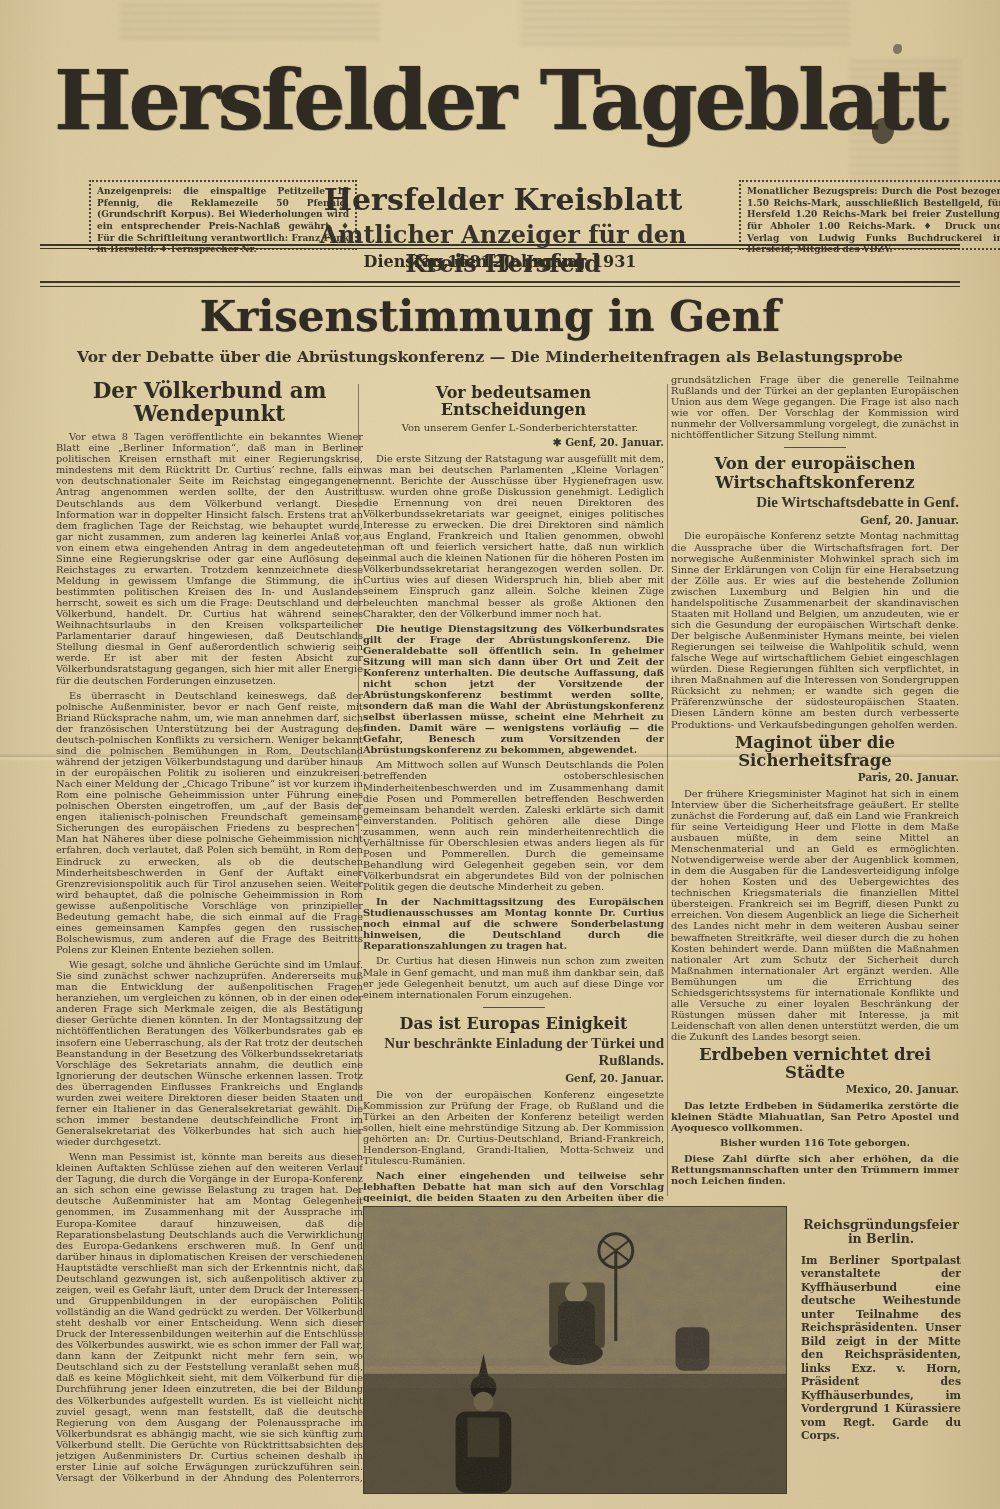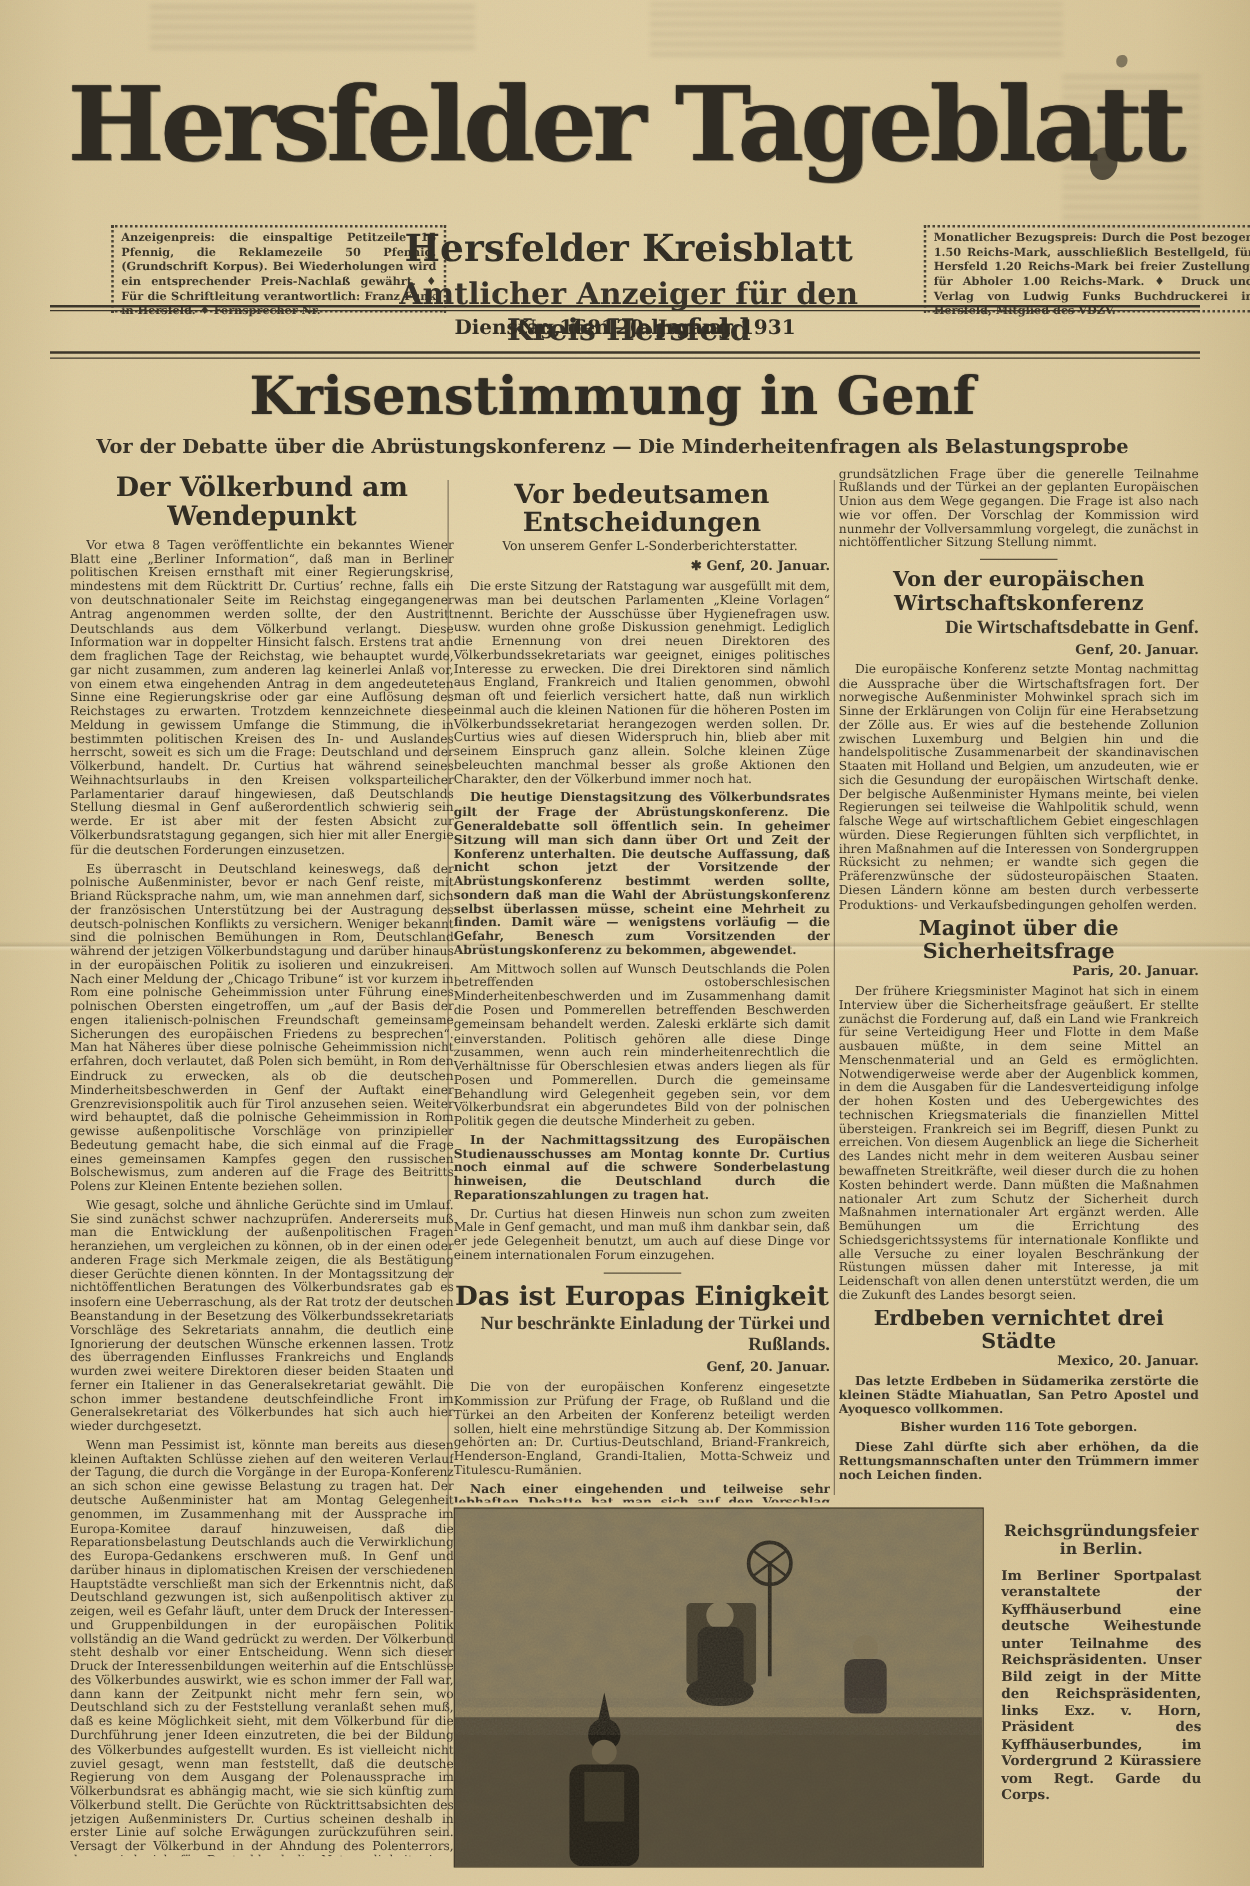--- a/index.html
+++ b/index.html
@@ -63,21 +63,21 @@
   .col p.b{font-weight:bold;}
   .col p.center{text-align:center;text-indent:0;font-weight:bold;}
   .col-left{left:56px;top:380px;width:307px;height:1105px;}
   .col-mid{left:363px;top:382px;width:301px;height:820px;}
   .col-right{left:671px;top:374px;width:288px;height:838px;}
   .vrule{position:absolute;width:1px;background:rgba(58,50,36,.55);}
   .vrule.one{left:358px;top:384px;height:1080px;}
   .vrule.two{left:667px;top:384px;height:812px;}
 
   .art-title-lg{font-size:21.5px;font-weight:bold;text-align:center;text-indent:0;margin:0 0 6px 0;line-height:1.05;color:#322d23;}
-  .art-title{font-size:21px;font-weight:bold;text-align:center;text-indent:0;margin:2px 0 3px 0;line-height:1.08;color:#322d23;}
+  .art-title{font-size:16px;font-weight:bold;text-align:center;text-indent:0;margin:2px 0 3px 0;line-height:1.08;color:#322d23;}
   .art-title-sm{font-size:16.5px;font-weight:bold;text-align:center;text-indent:0;margin:2px 0 2px 0;line-height:1.1;color:#322d23;}
   .byline{font-size:10px;text-align:center;text-indent:0;margin:0 0 2px 0;}
   .subtitle{font-size:15px;font-weight:bold;text-align:right;text-indent:0;margin:0 0 1px 0;font-family:Liberation Serif, serif;}
   .dateline{font-size:10.5px;font-weight:bold;text-align:right;text-indent:0;margin:0 6px 3px 0;}
   .hrule{width:62px;border-top:1.5px solid rgba(56,48,34,.8);margin:7px auto 7px auto;}
 
   
   .photo{position:absolute;left:363px;top:1206px;width:424px;height:288px;
     border:1px solid #423a2b;box-sizing:border-box;overflow:hidden;background:#a6976f;}
   .photo svg{display:block;width:100%;height:100%;}
@@ -205,16 +205,16 @@
       <rect x="92" y="206" width="56" height="82" rx="10" fill="#242017"></rect>
       <rect x="104" y="212" width="32" height="40" fill="#3c3626"></rect>
 
       <rect width="424" height="165" filter="url(#fnoise)" opacity="0.8"></rect>
       <rect y="165" width="424" height="123" filter="url(#fnoise)" opacity="0.5"></rect>
     </svg>
   </div>
 
   <div class="caption">
     <div class="cap-title">Reichsgründungsfeier in Berlin.</div>
-    <div>Im Berliner Sportpalast veranstaltete der Kyffhäuserbund eine deutsche Weihestunde unter Teilnahme des Reichspräsidenten. Unser Bild zeigt in der Mitte den Reichspräsidenten, links Exz. v. Horn, Präsident des Kyffhäuserbundes, im Vordergrund 2 Kürassiere vom Regt. Garde du Corps.</div>
+    <div>Im Berliner Sportpalast veranstaltete der Kyffhäuserbund eine deutsche Weihestunde unter Teilnahme des Reichspräsidenten. Unser Bild zeigt in der Mitte den Reichspräsidenten, links Exz. v. Horn, Präsident des Kyffhäuserbundes, im Vordergrund 1 Kürassiere vom Regt. Garde du Corps.</div>
   </div>
 
 </div>
 
 </body></html>

